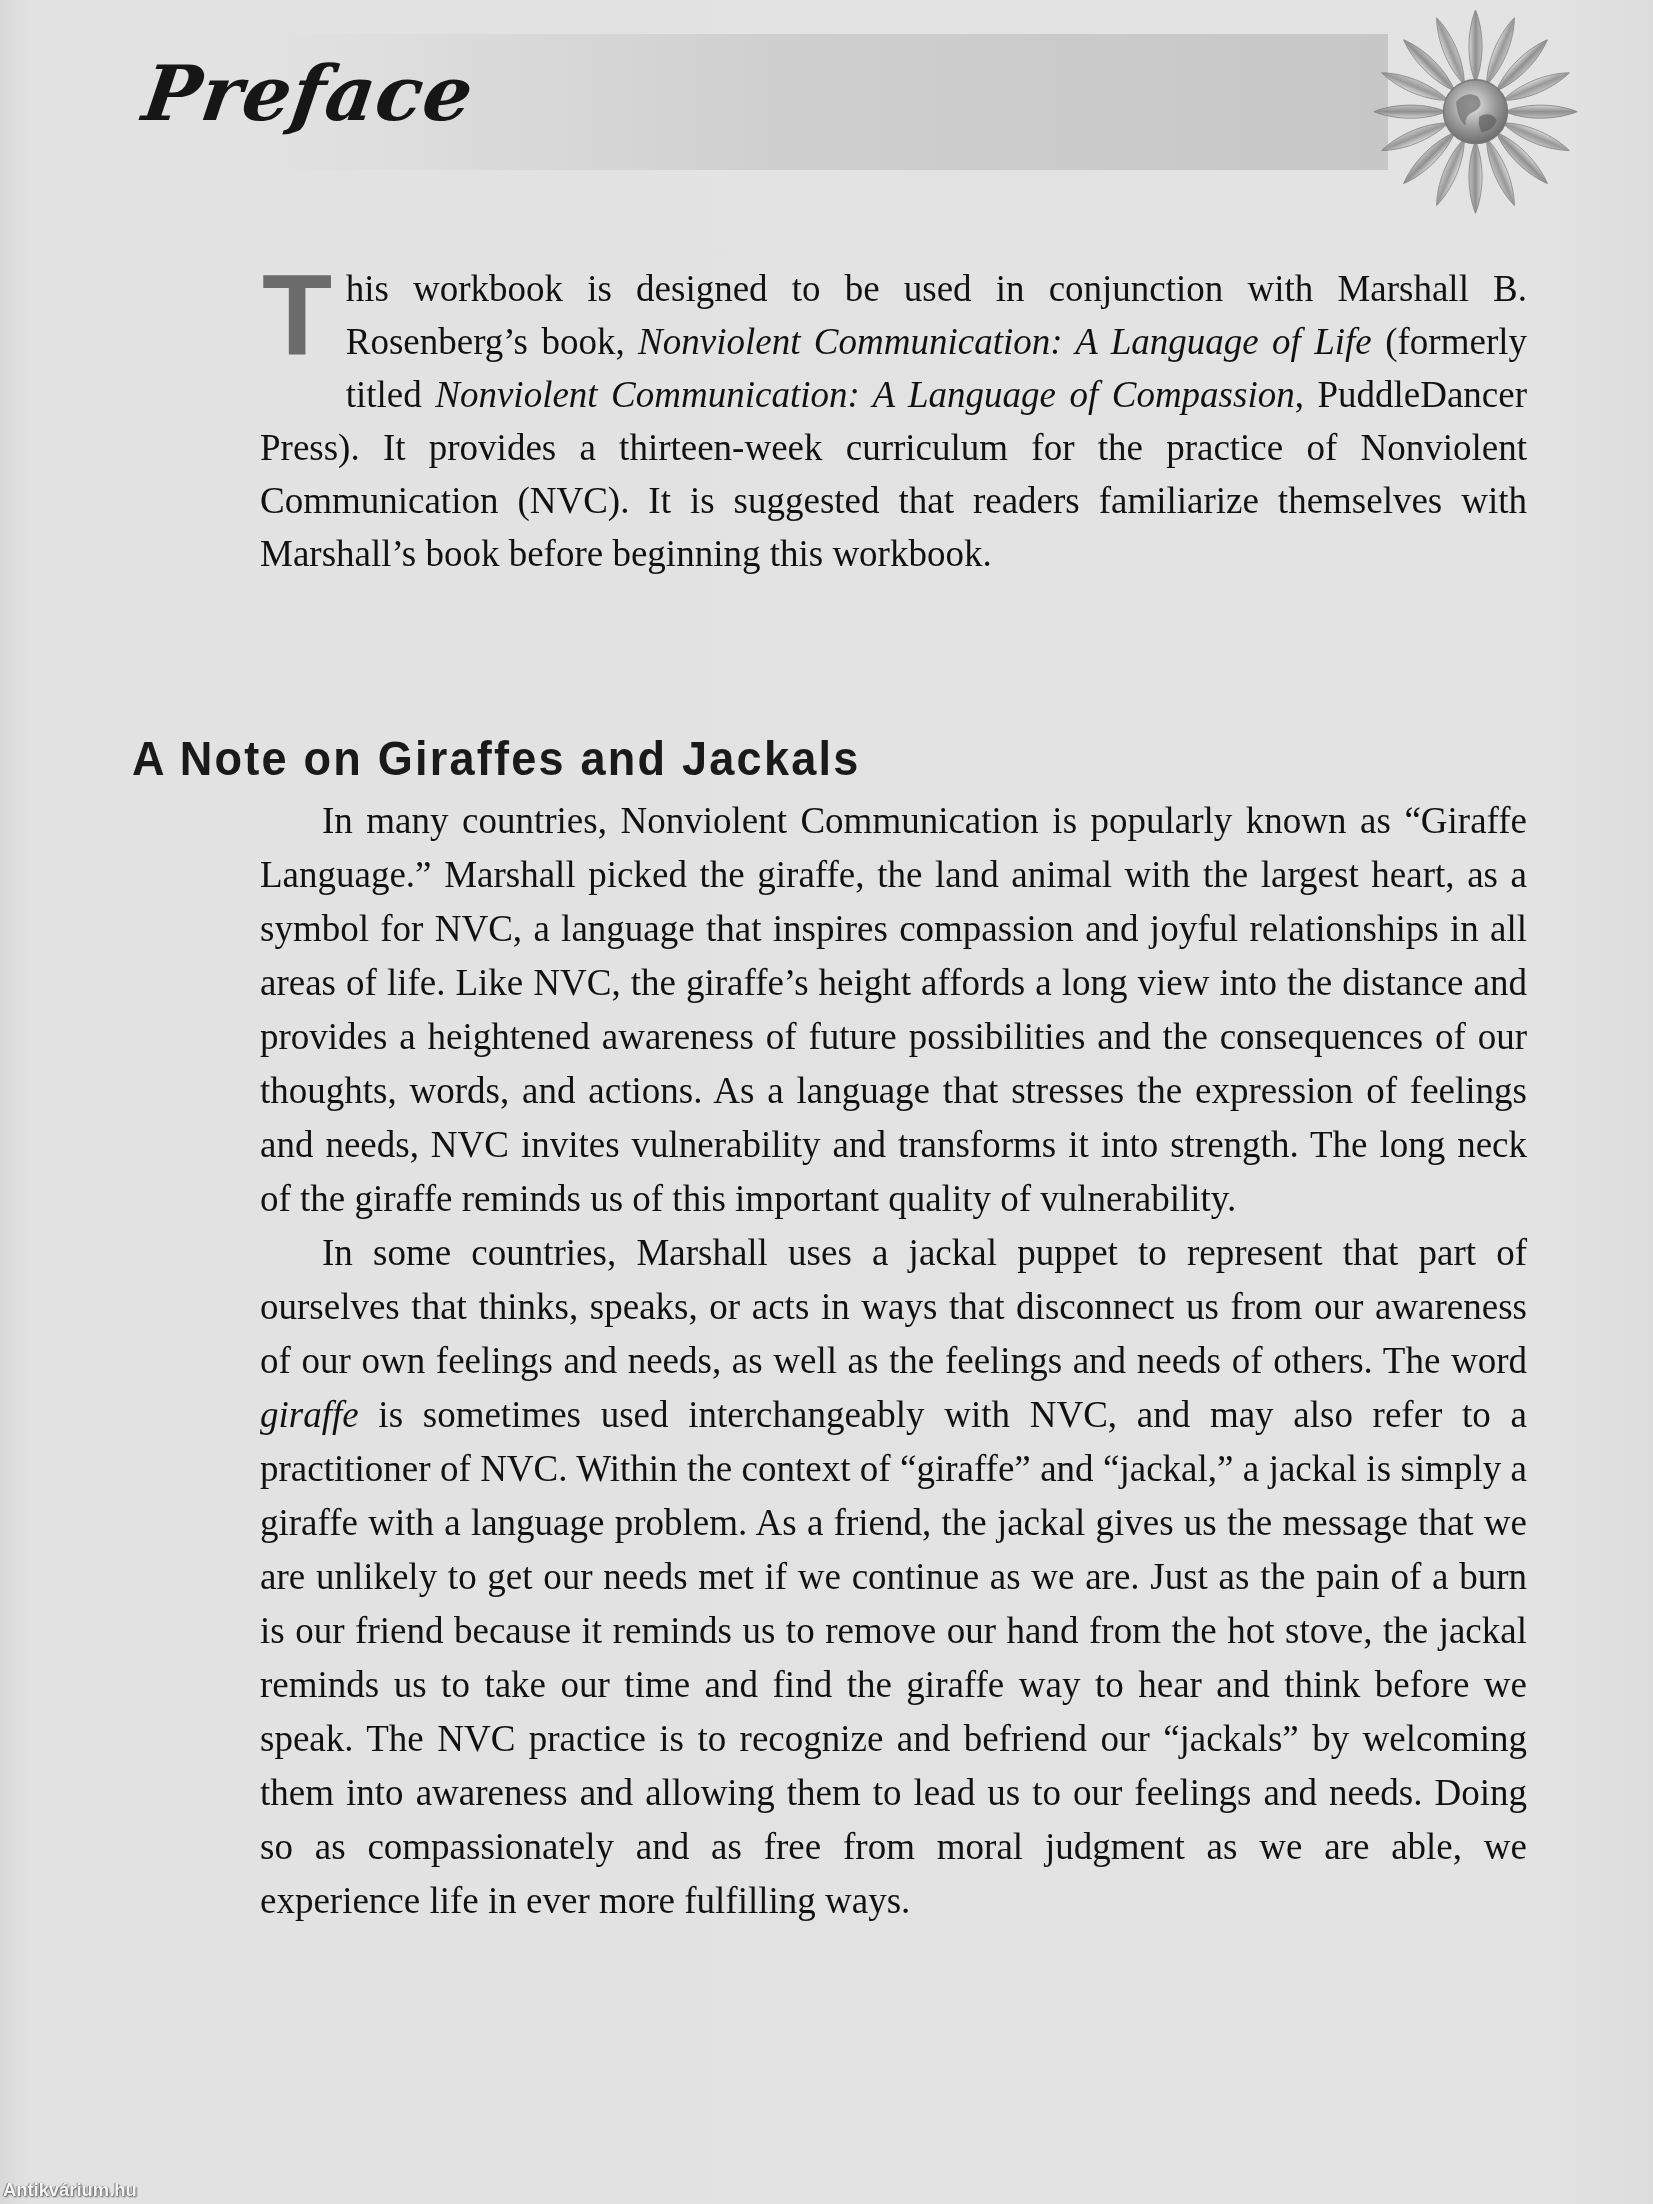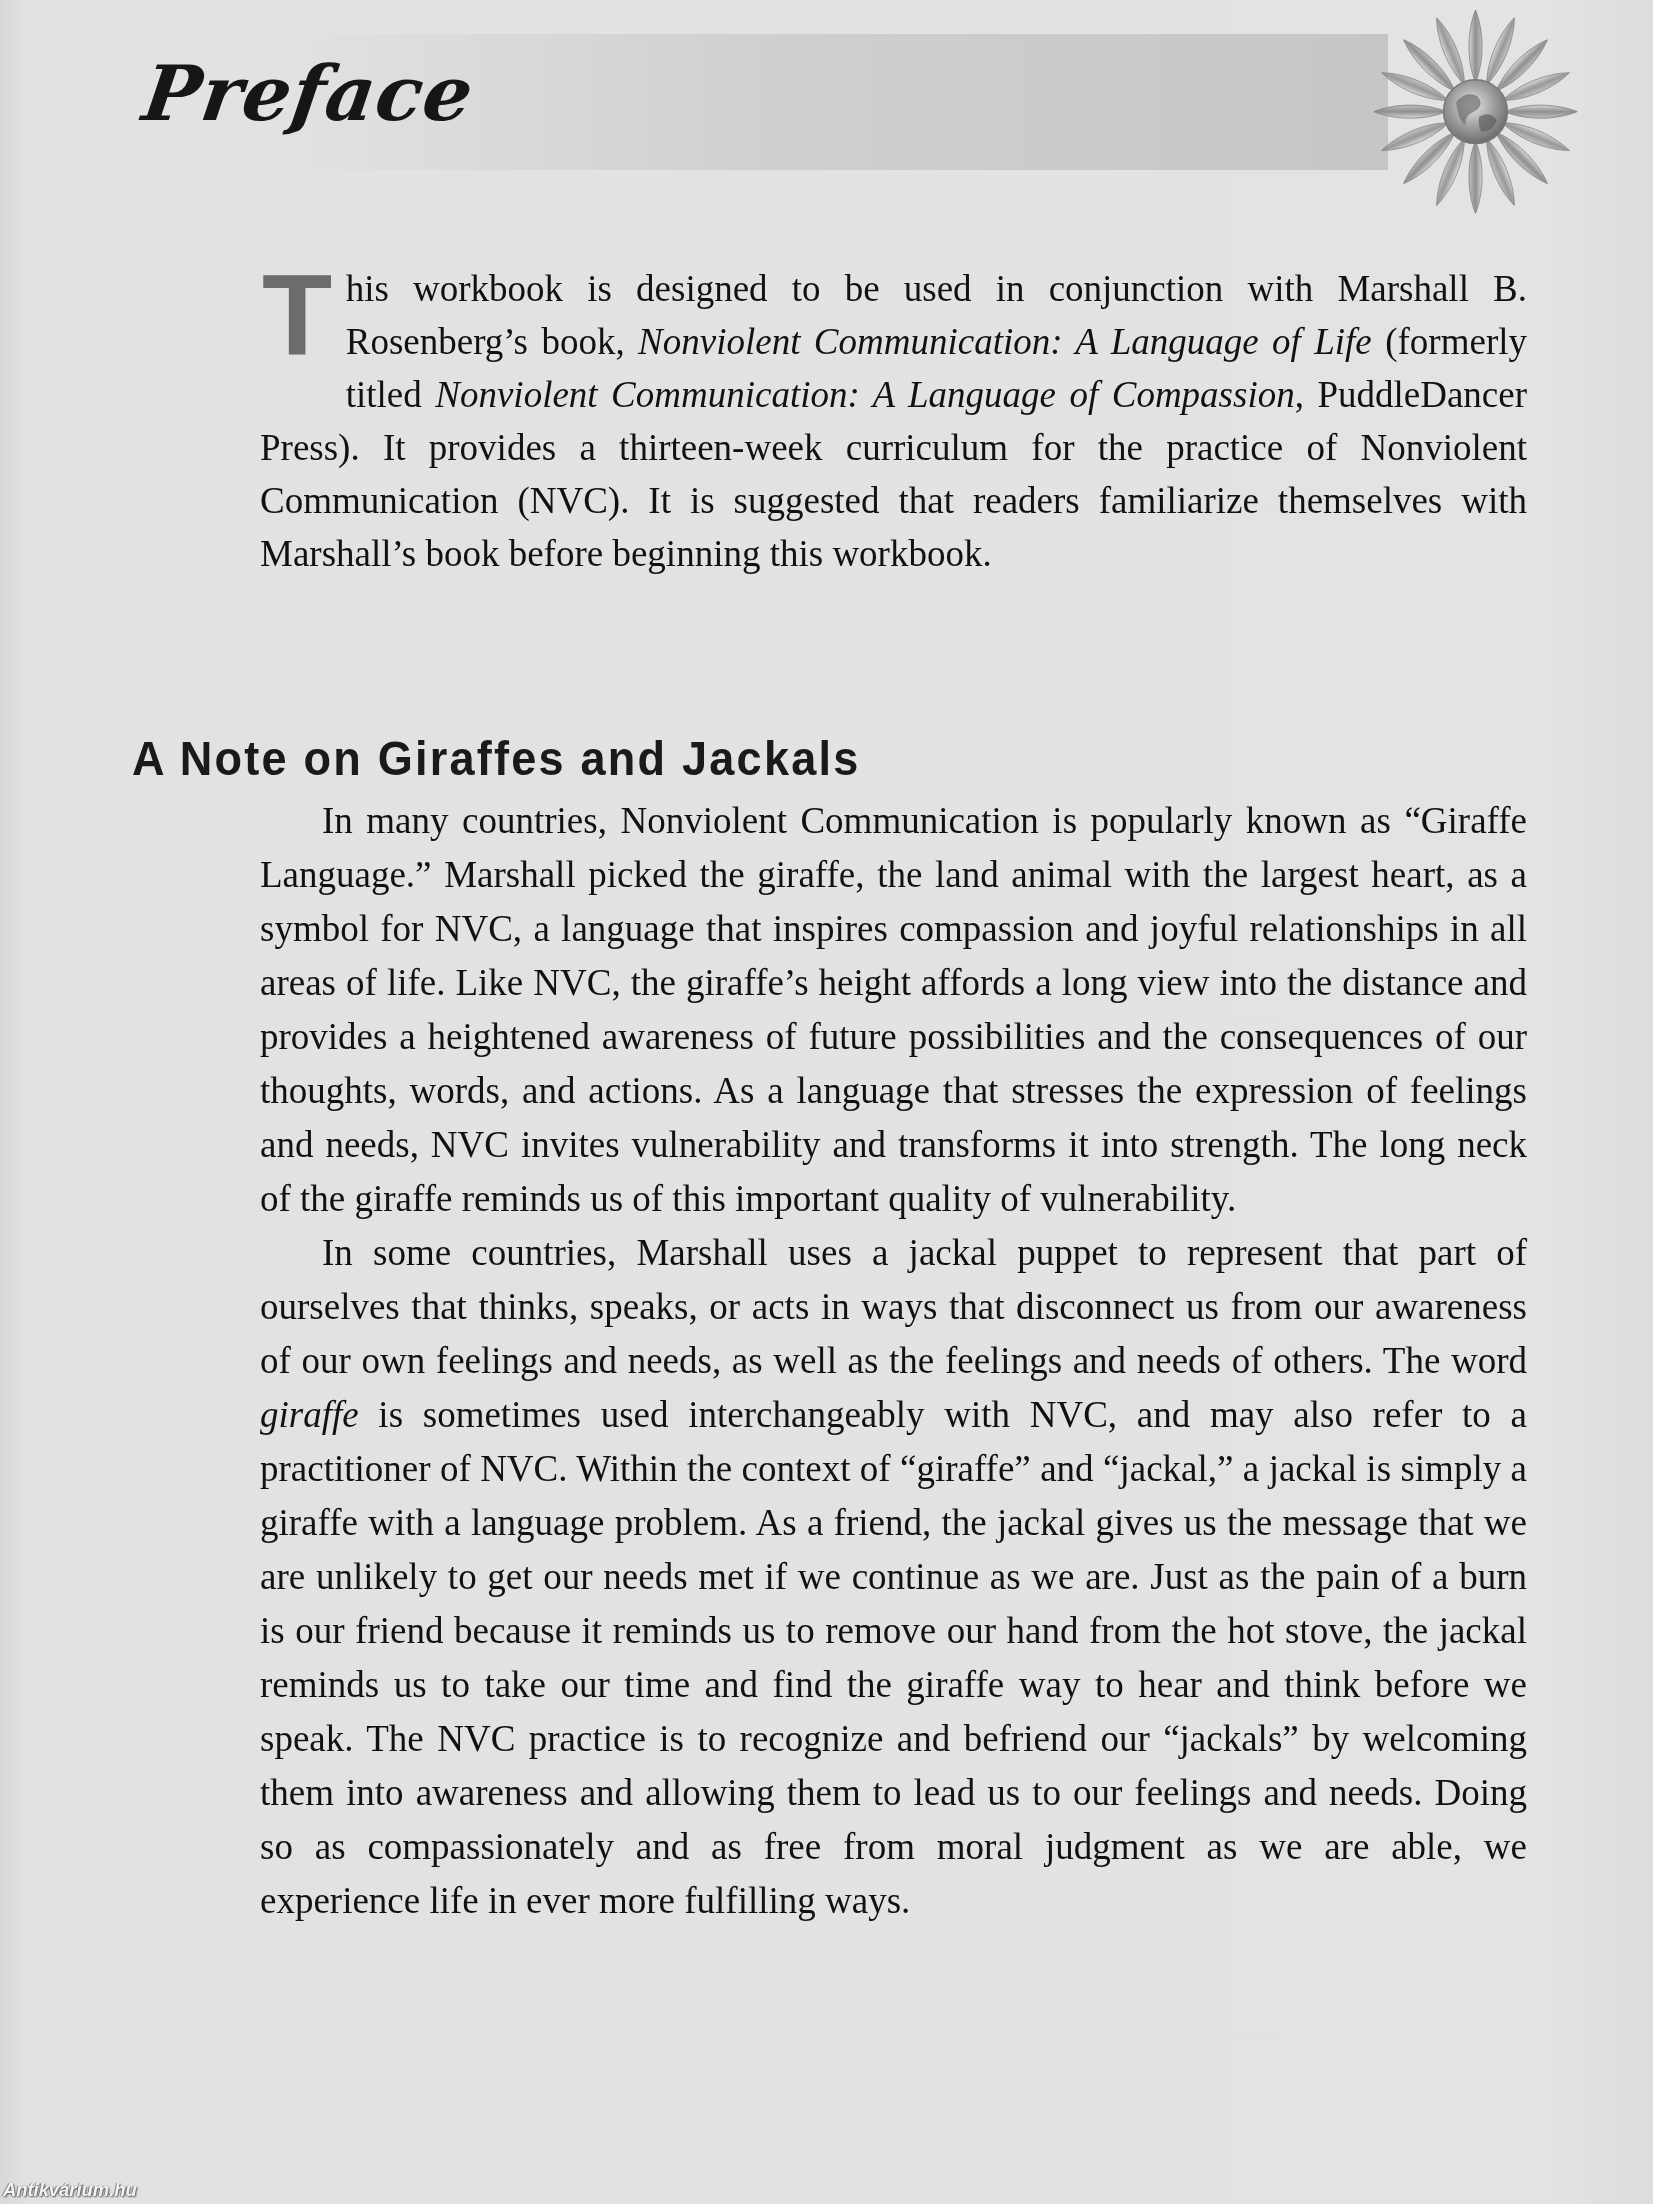--- a/index.html
+++ b/index.html
@@ -44,21 +44,21 @@
     transform: scaleX(0.92); transform-origin:left top;
   }
   .body-block { position:absolute; left:260px; top:794px; width:1267px;
     font-size:37px; line-height:54px; text-align:justify; }
   .para { margin:0; text-indent:62px; }
   .para + .para { margin-top:0; }
   em { font-style:italic;margin-top:32px; }
   .watermark {
     position:absolute; left:2.9px; top:2179px;
     font-family:"Liberation Sans", sans-serif; font-weight:bold; font-size:18.4px;
-    color:#f4f4f4; text-shadow:1px 1px 1.9px #555, -1px 0 1px #777;font-style:italic;
+    color:#f4f4f4; text-shadow:1px 1px 1.9px #555, -1px 0 1px #777;
   }
 </style>
 </head>
 <body>
 
 <div class="page">
   <div class="header-band"></div>
   <div class="page-title">Preface</div>
 
   <svg class="flower" viewBox="0 0 240 220" xmlns="http://www.w3.org/2000/svg">

